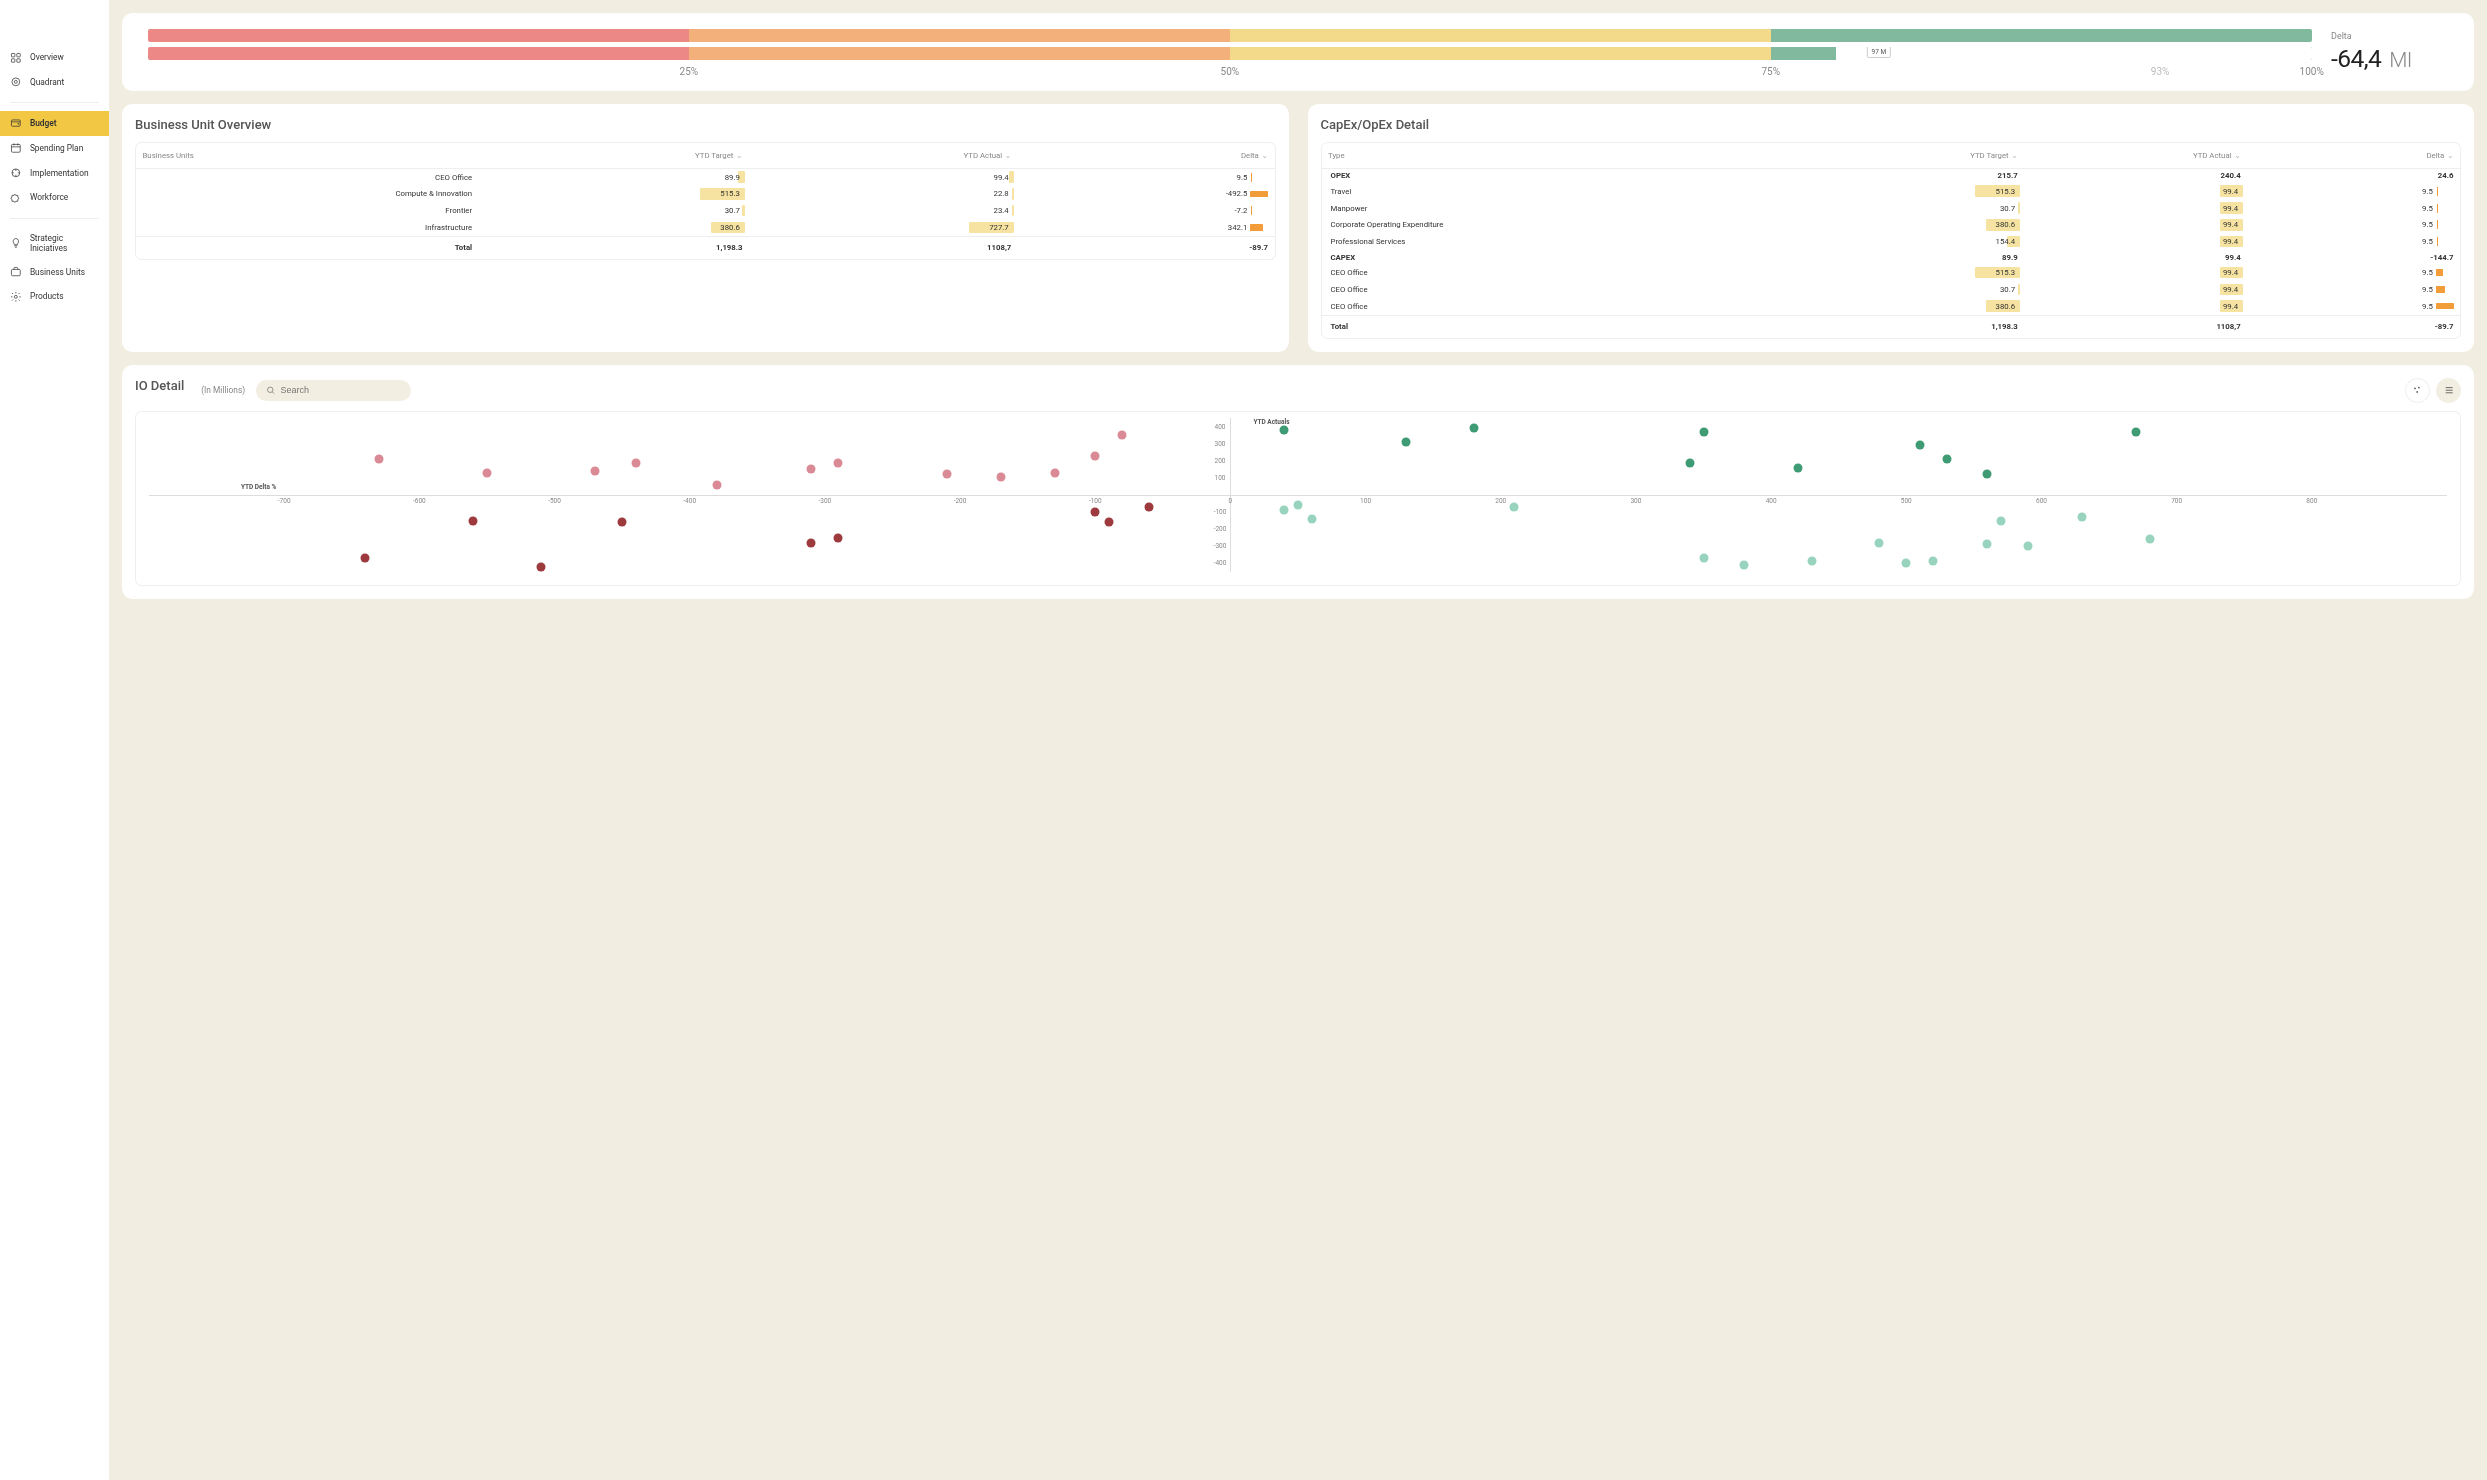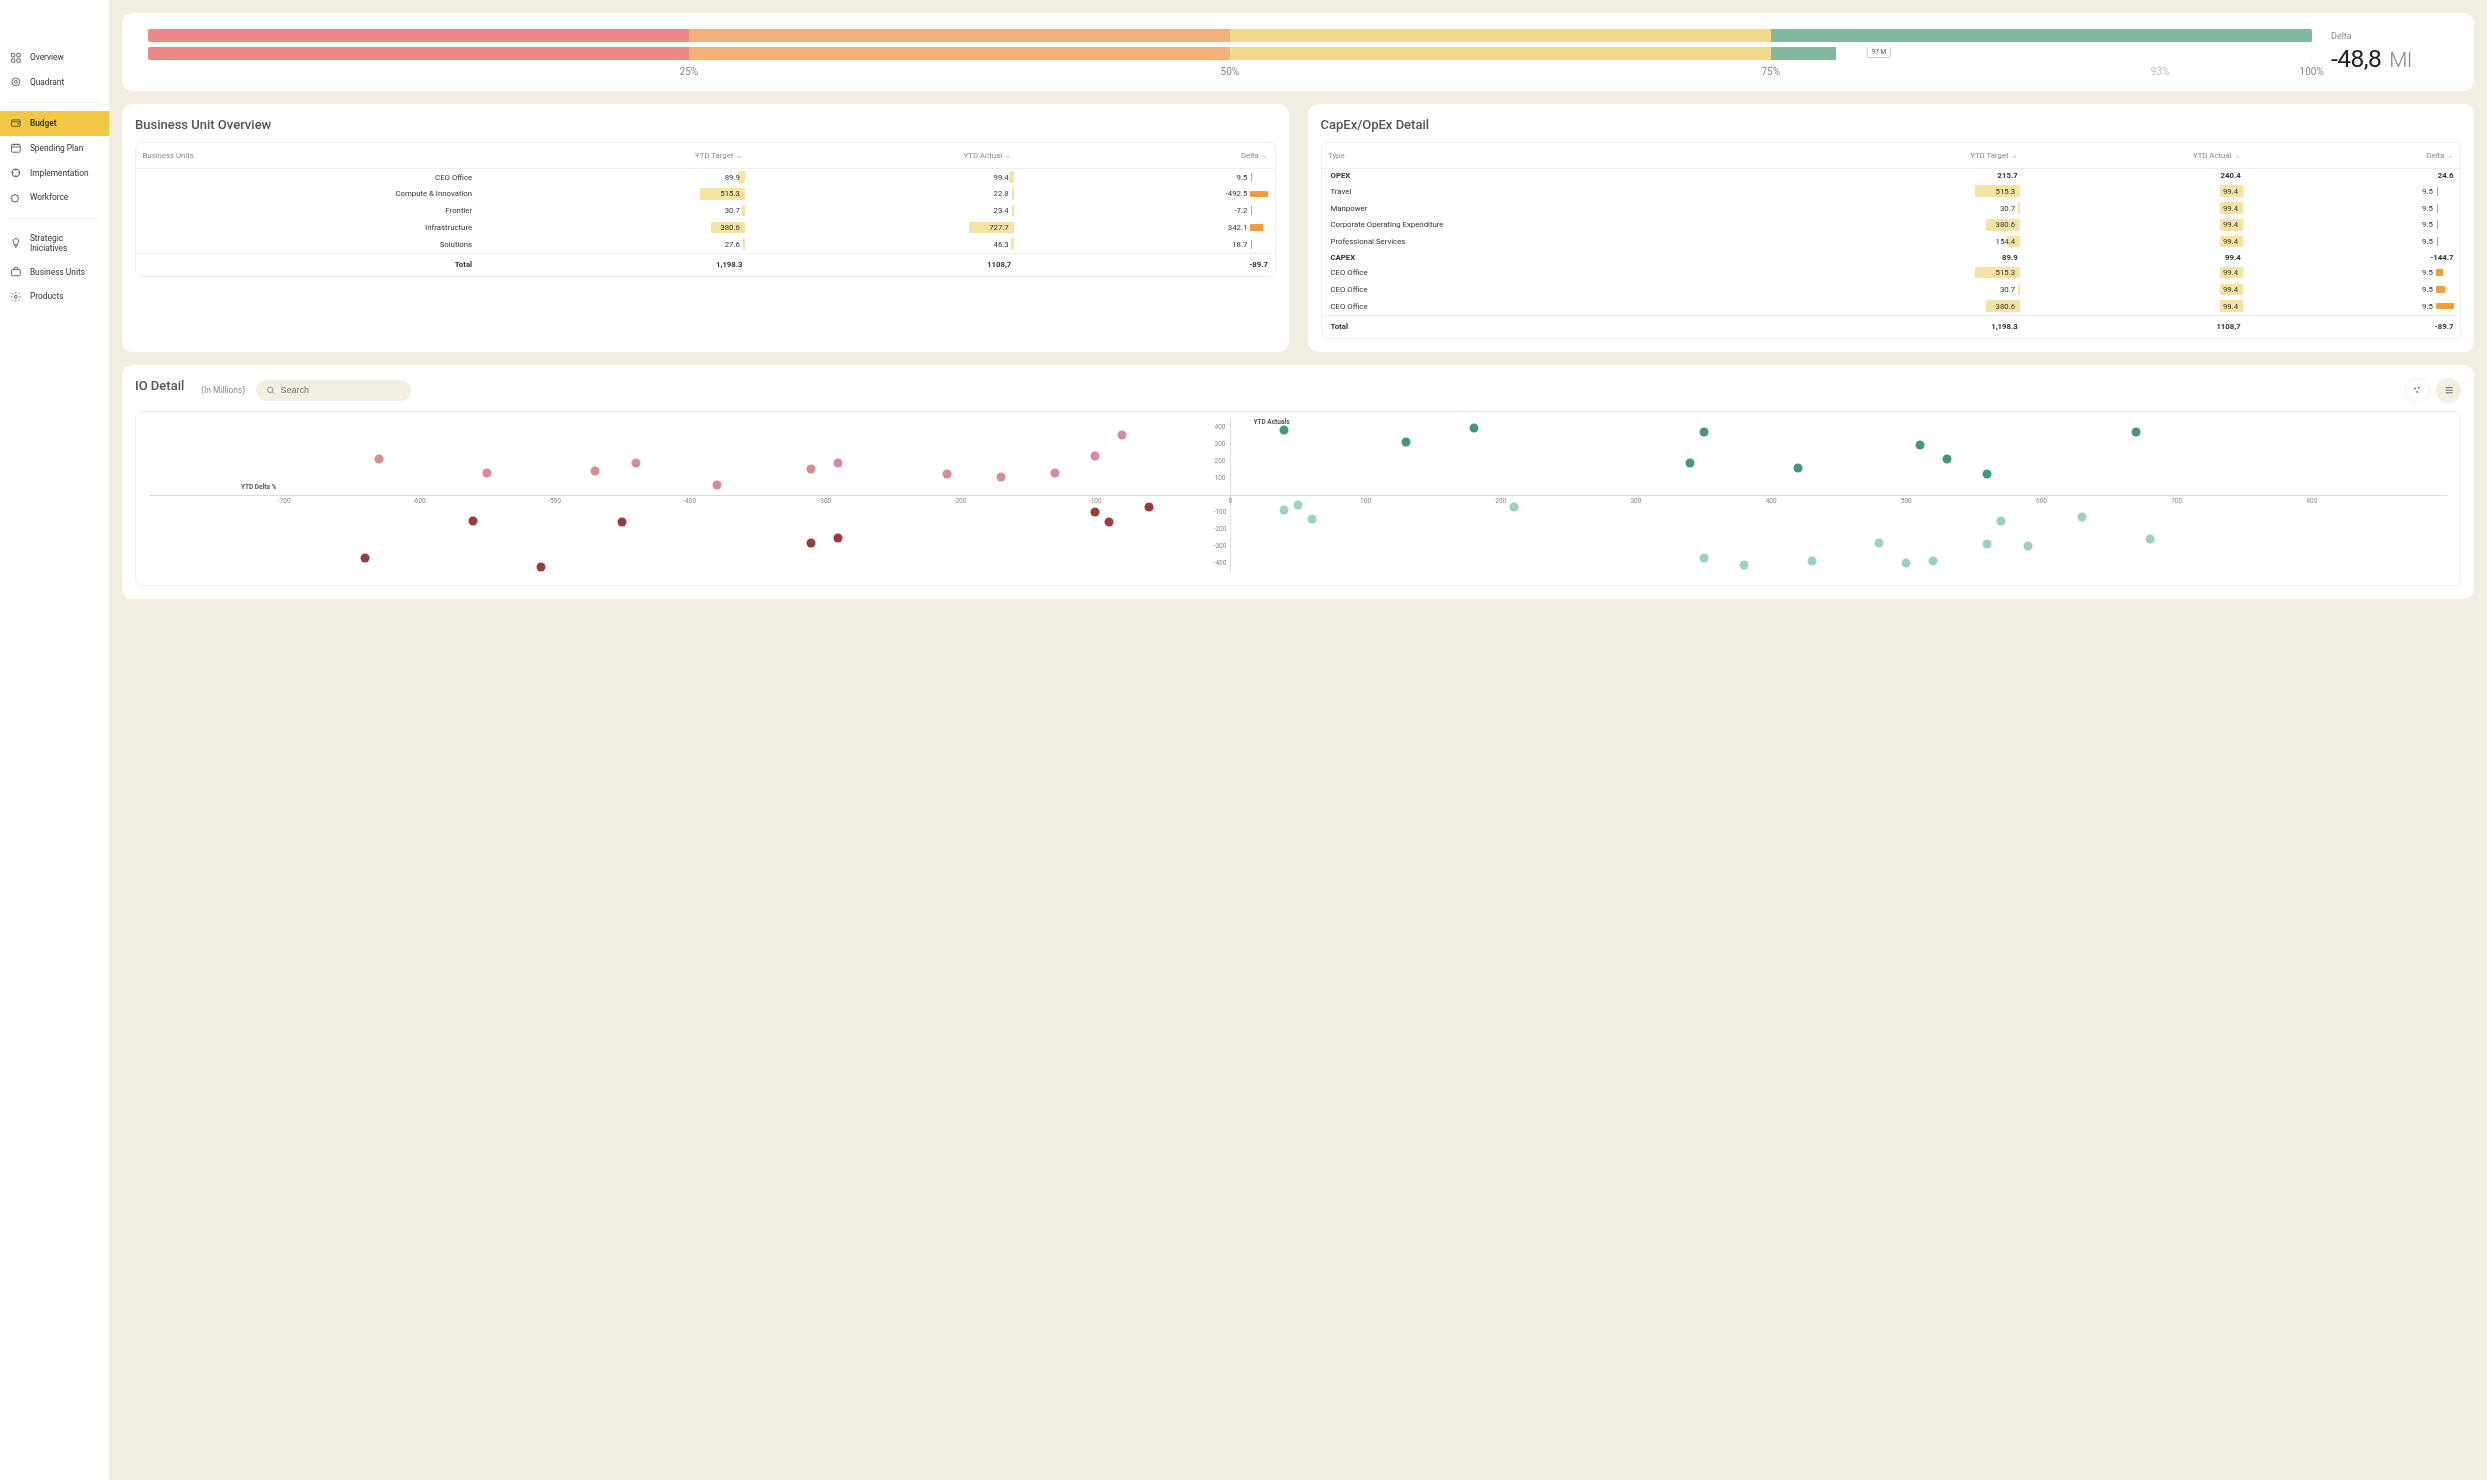--- a/index.html
+++ b/index.html
@@ -352,21 +352,21 @@
           <span style="left: 25%;">25%</span>
           <span style="left: 50%;">50%</span>
           <span style="left: 75%;">75%</span>
           <span style="left: 100%;">100%</span>
           <span style="left: 93%; color: rgb(187, 187, 187);">93%</span>
         </div>
     </div>
     <div class="delta-box">
       <div class="label">Delta</div>
       <div class="value">
-        <span>-48,8</span>
+        <span>-64,4</span>
         <span class="unit">MI</span>
       </div>
     </div>
   </section>
 
   <div class="row">
     <section class="card col">
       <h2>Business Unit Overview</h2>
       <div class="tbl-wrap">
         <table>
@@ -437,37 +437,20 @@
                     <span class="num">380.6</span>
                   </span></td>
                 <td><span class="cell-bar">
                     <span class="bar" style="width:45px"></span>
                     <span class="num">727.7</span>
                   </span></td>
                 <td><span class="cell-delta">
                     <span class="num">342.1</span>
                     <span class="spark">
                       <span class="fill" style="left:0;width:12.7px;background:#f39c3a"></span>
-                    </span>
-                  </span></td>
-              </tr>
-              <tr>
-                <td style="text-align:right;max-width:78px">Solutions</td>
-                <td><span class="cell-bar">
-                    <span class="bar" style="width:2.3px"></span>
-                    <span class="num">27.6</span>
-                  </span></td>
-                <td><span class="cell-bar">
-                    <span class="bar" style="width:3.2px"></span>
-                    <span class="num">46.3</span>
-                  </span></td>
-                <td><span class="cell-delta">
-                    <span class="num">18.7</span>
-                    <span class="spark">
-                      <span class="tick" style="left:1.3px"></span>
                     </span>
                   </span></td>
               </tr>
               <tr class="total">
                 <td>Total</td>
                 <td>1,198.3</td>
                 <td>1108,7</td>
                 <td>-89.7</td>
               </tr>
             </tbody>

